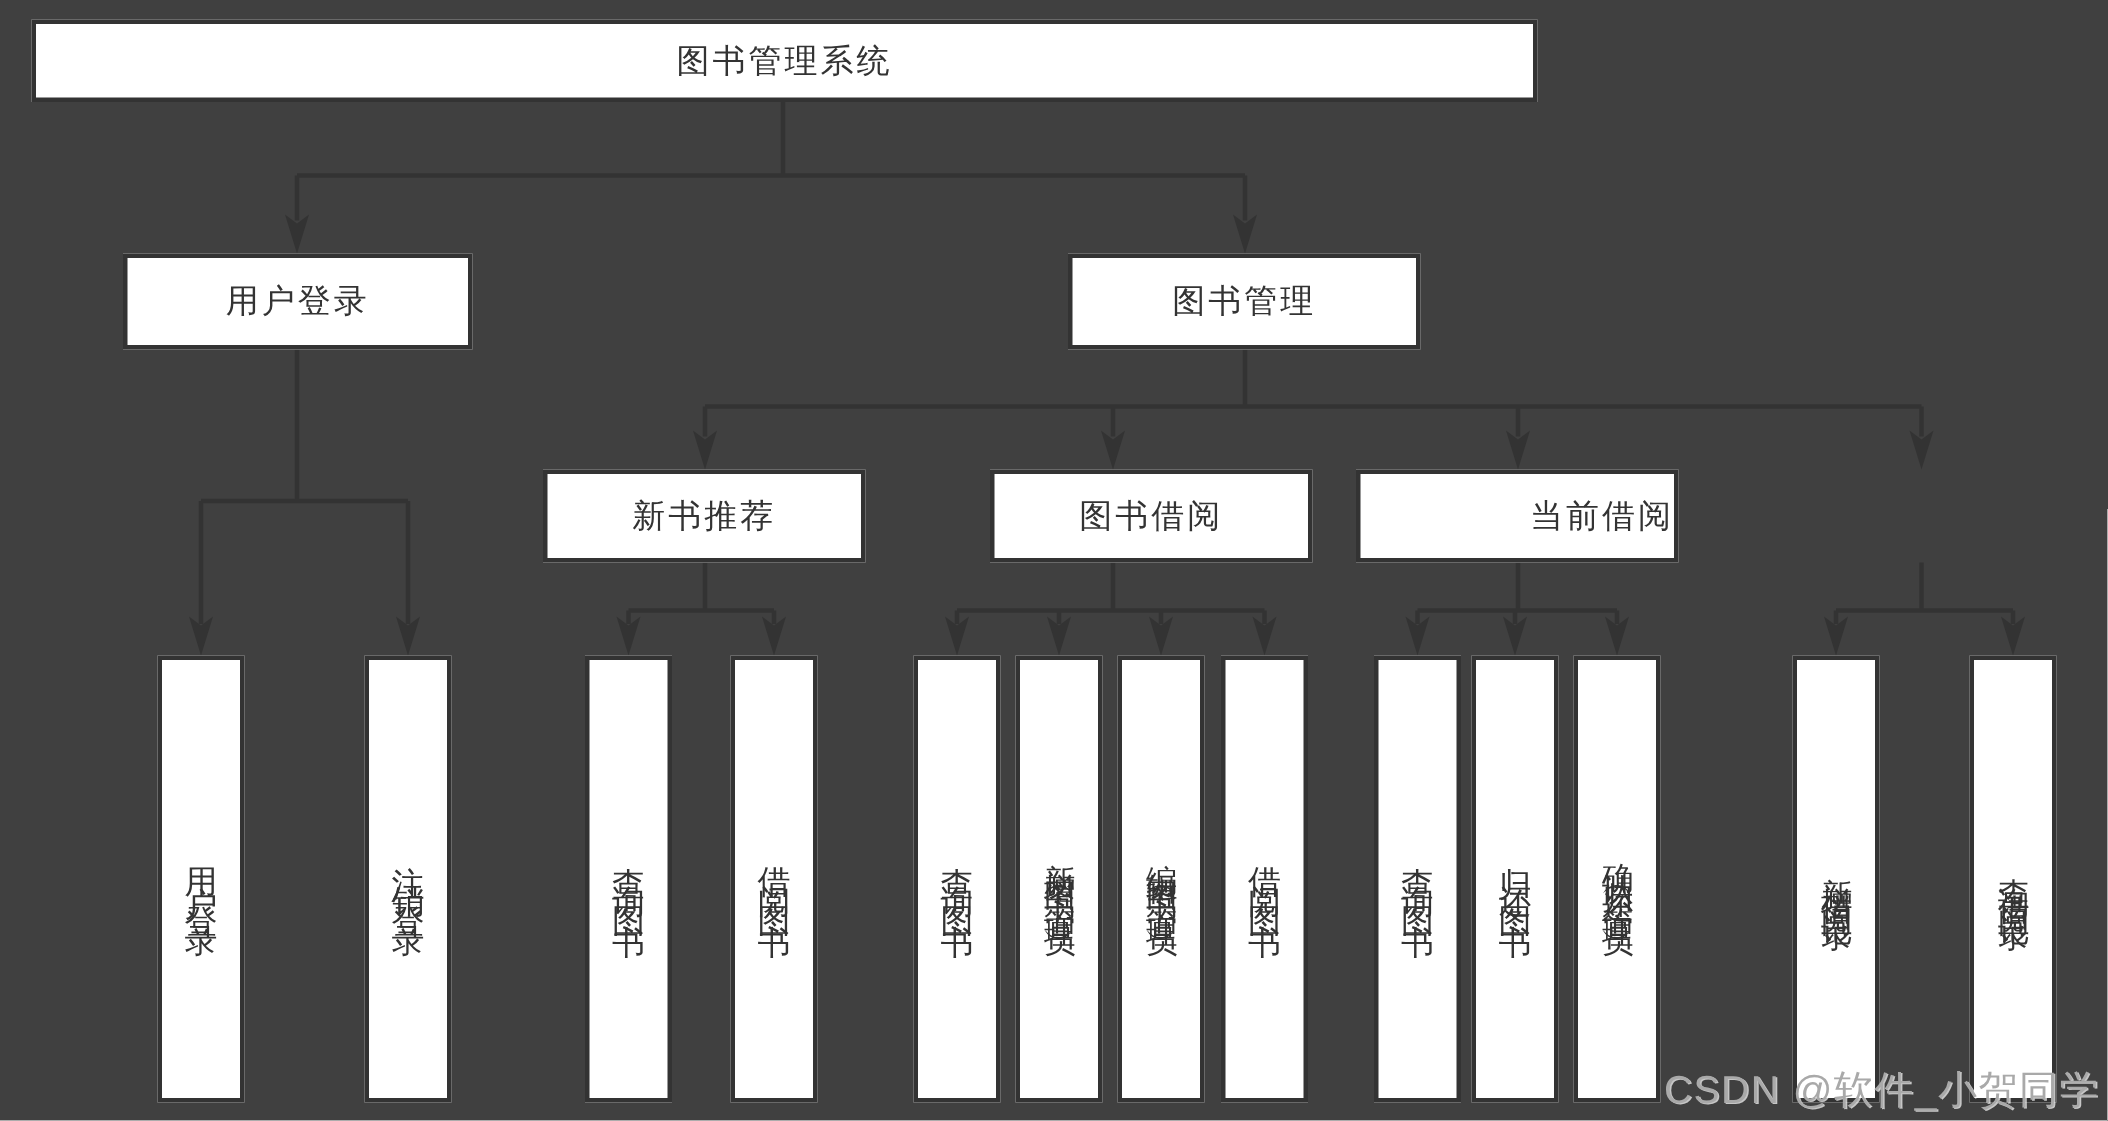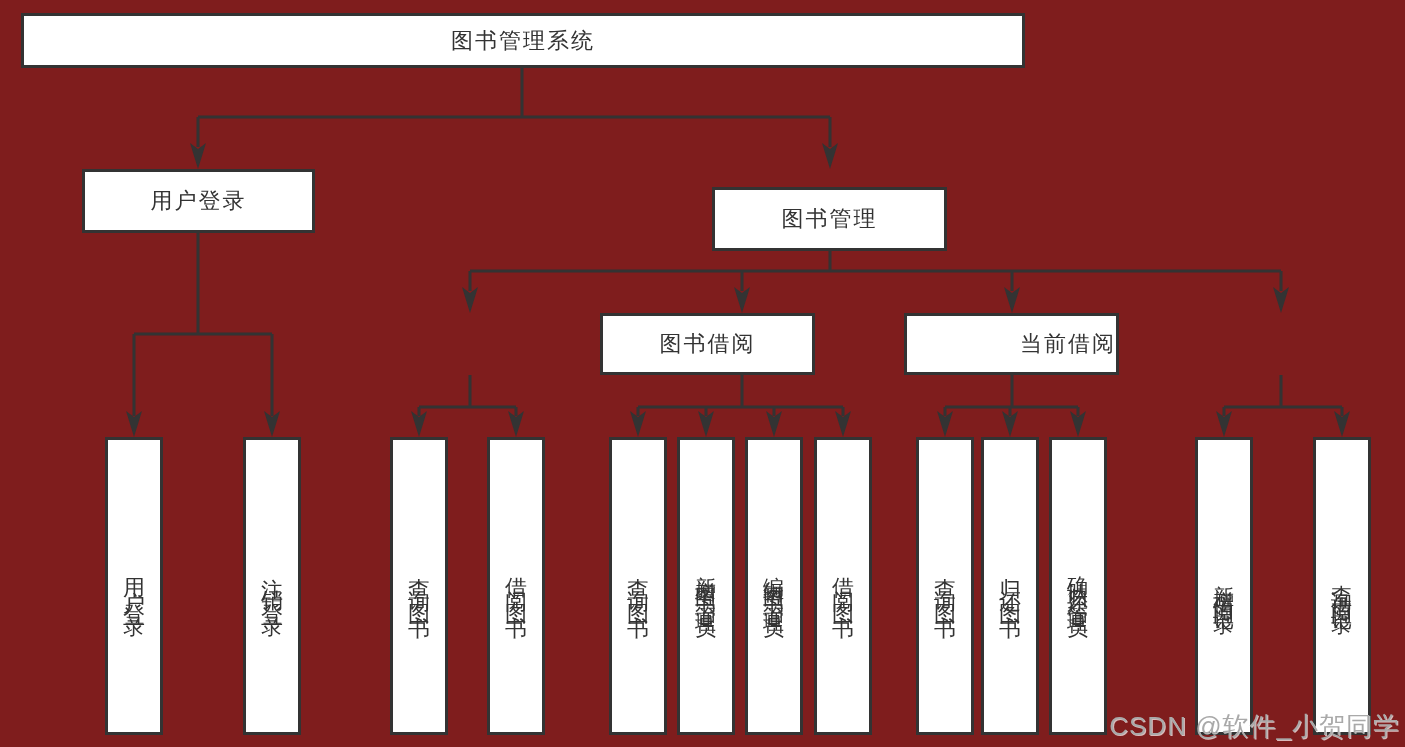--- a/index.html
+++ b/index.html
@@ -1,20 +1,20 @@
 <!DOCTYPE html>
 <html><head>
 <meta charset="utf-8">
 <style>
   html, body { margin: 0; padding: 0; background: #ffffff; }
   .canvas {
     position: relative;
     width: 1405px;
     height: 747px;
-    background: #7f1d1d;
+    background: #404040;
     overflow: hidden;
     font-family: "Liberation Sans", "DejaVu Sans", sans-serif;
     color: #333333;
   }
   .connectors {
     position: absolute;
     left: 0; top: 0;
     width: 1405px; height: 747px;
   }
   .node {
@@ -116,25 +116,28 @@
     </g>
   </svg>
 
   <div class="node" style="left:21px; top:13px; width:1004px; height:55px;">
     <span class="hlabel">图书管理系统</span>
   </div>
 
   <div class="node" style="left:82px; top:169px; width:233px; height:64px;">
     <span class="hlabel">用户登录</span>
   </div>
-  <div class="node" style="left:712px; top:169px; width:235px; height:64px;margin-top:18px;">
+  <div class="node" style="left:712px; top:169px; width:235px; height:64px;">
     <span class="hlabel">图书管理</span>
   </div>
 
-  <div class="node" style="left:600px; top:313px; width:215px; height:62px;">
+  <div class="node" style="left:362px; top:313px; width:215px; height:62px;">
+    <span class="hlabel">新书推荐</span>
+  </div>
+  <div class="node" style="left:660px; top:313px; width:215px; height:62px;">
     <span class="hlabel">图书借阅</span>
   </div>
   <div class="node" style="left:904px; top:313px; width:215px; height:62px;justify-content:flex-end;">
     <span class="hlabel">当前借阅</span>
   </div>
 
   <div class="node leaf" style="left:105px; top:437px; width:58px; height:298px;">
     <span class="vlabel">用户登录</span>
   </div>
   <div class="node leaf" style="left:243px; top:437px; width:58px; height:298px;">

